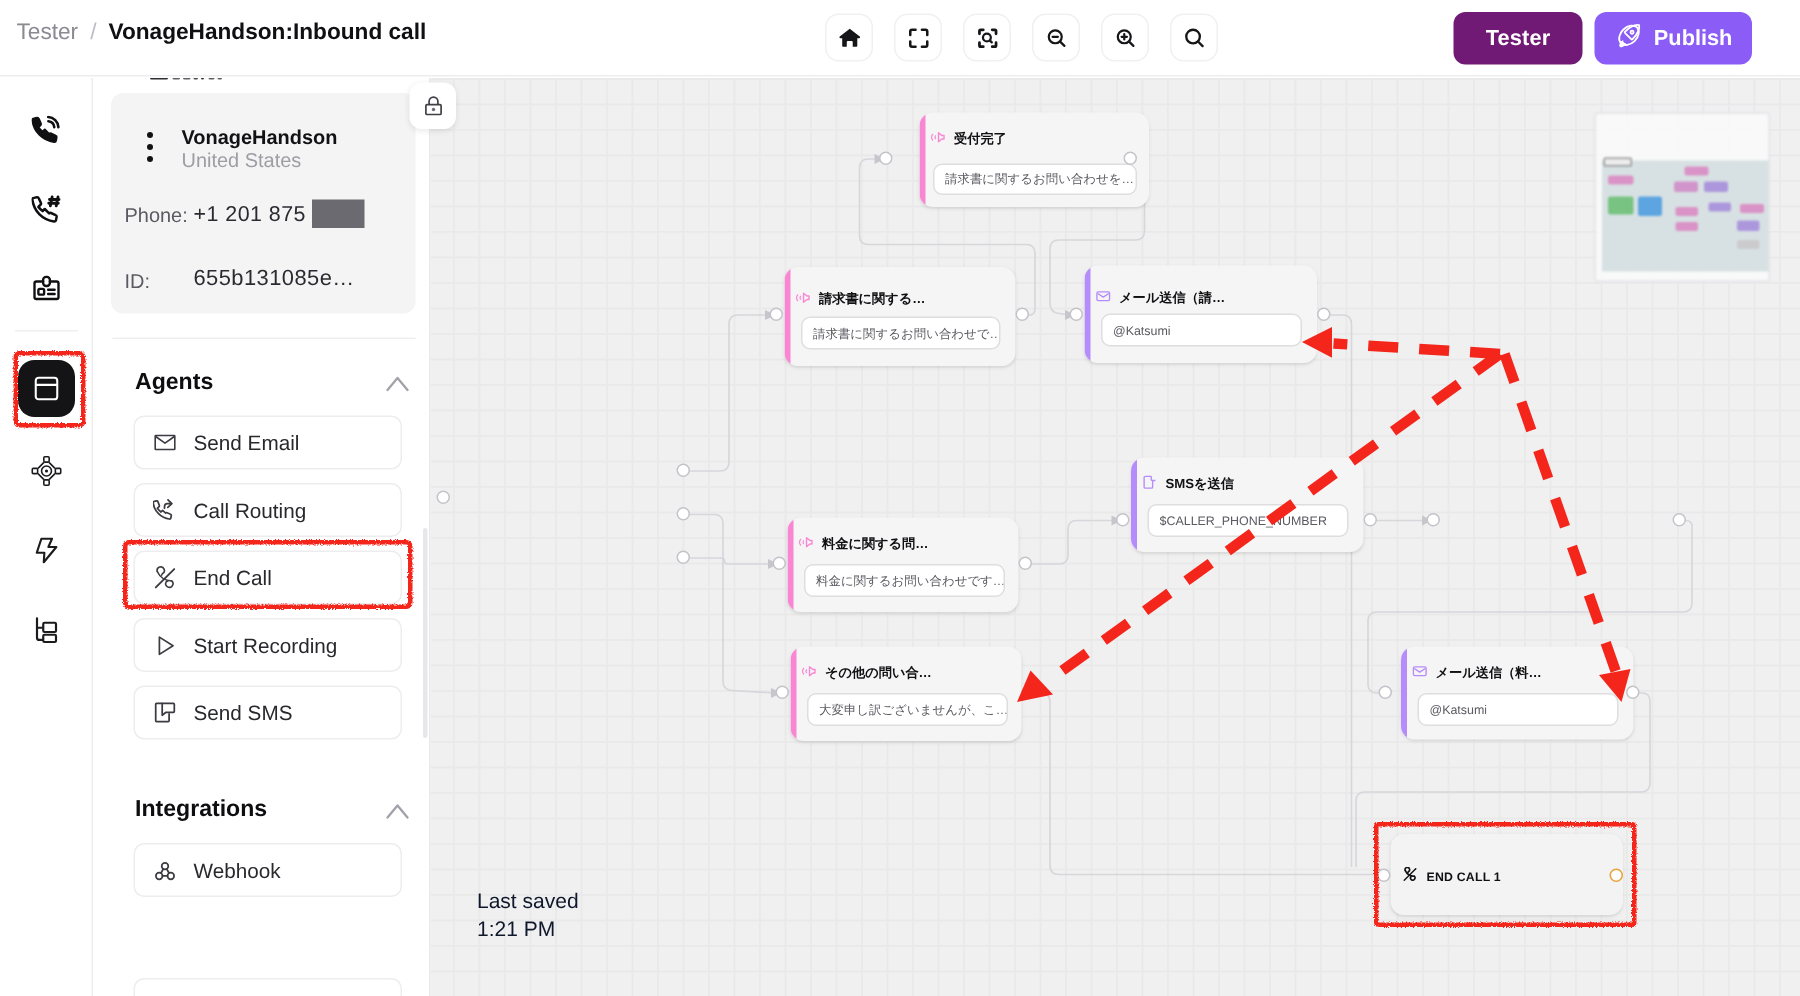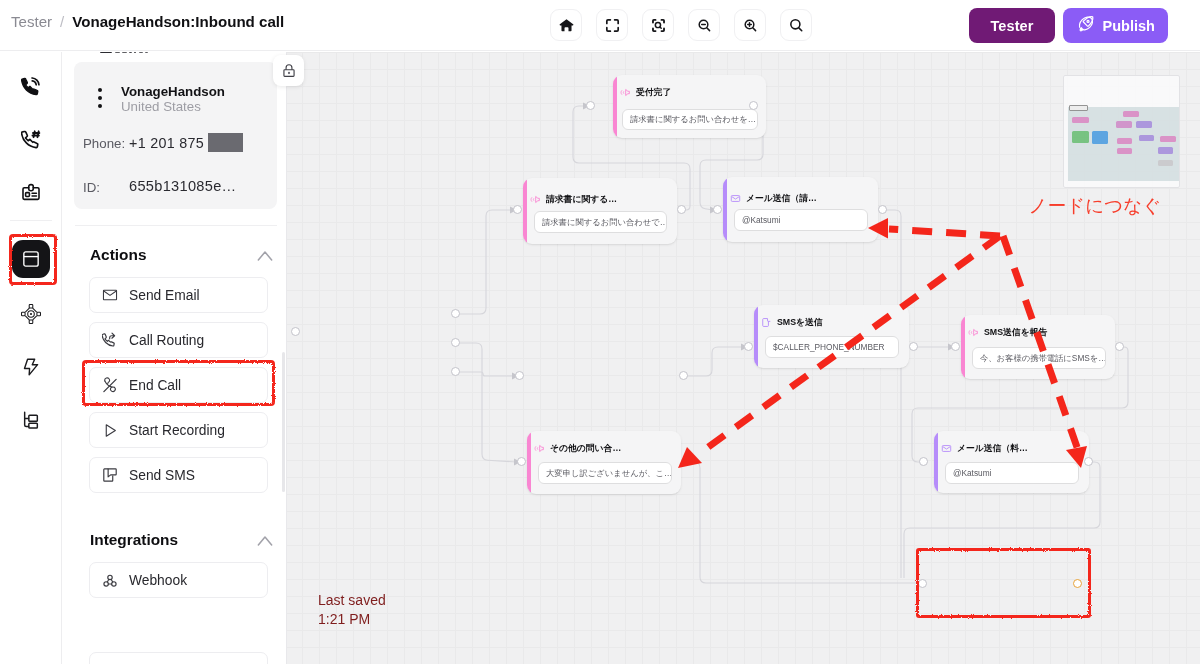--- a/index.html
+++ b/index.html
@@ -97,21 +97,21 @@
   .node .field { position:absolute; background:#fff; border:1px solid #dededf; border-radius:6px;
                  display:flex; align-items:center; }
   .node .field span { font-size:8.3px; color:#5a5a61; margin-left:7px; white-space:nowrap; overflow:hidden;
                     text-overflow:clip; }
 
   .port { position:absolute; width:9px; height:9px; border-radius:50%; background:#fff;
           border:1px solid #c3c3ca; z-index:16; }
 
   .edge { position:absolute; z-index:8; pointer-events:none; }
 
-  .lastsaved { position:absolute; left:318px; top:591px; font-size:14px; color:#7f1d1d;
+  .lastsaved { position:absolute; left:318px; top:591px; font-size:14px; color:#0f172a;
                line-height:19px; z-index:20; }
 
   .minimap { position:absolute; left:1063px; top:75px; width:117px; height:113px; background:#fafafb;
              border:1px solid #e2e2e5; border-radius:2px; z-index:20; overflow:hidden;
              filter:blur(.55px); opacity:.93; }
   .minimap .mview { position:absolute; left:4px; top:31px; width:115px; height:74px;
                     background:rgba(143,173,178,.34); }
   .minimap .mnode { position:absolute; border-radius:1.5px; }
   .minimap .mvp { position:absolute; left:5px; top:29px; width:19px; height:6px; background:#ededed;
                   border:1px solid #8e8e8e; border-radius:1px; }
@@ -265,21 +265,21 @@
       <div class="country">United States</div>
       <div class="plabel">Phone:</div>
       <div class="pval">+1 201 875</div>
       <div class="redact"></div>
       <div class="idlabel">ID:</div>
       <div class="idval">655b131085e…</div>
     </div>
 
     <div class="divider" style="top:173px"></div>
 
-    <div class="sect-title" style="top:194px">Actions</div>
+    <div class="sect-title" style="top:194px">Agents</div>
     <div class="chev" style="top:194px">
       <svg width="20" height="20" viewBox="0 0 24 24" fill="none" stroke="#a2a2aa" stroke-width="1.85" stroke-linecap="round" stroke-linejoin="round">
           <path d="m4 16.8 8-9.6 8 9.6"></path>
         </svg>
     </div>
 
     <div class="item" style="top:225px">
       <span class="ico">
           <svg width="16" height="16" viewBox="0 0 24 24" fill="none" stroke="#3b3b41" stroke-width="1.6" stroke-linejoin="round">
             <rect x="2.2" y="5" width="19.6" height="14" rx=".6"></rect>
@@ -423,20 +423,34 @@
             </svg></span>
         <span class="t">メール送信（請…</span>
       </div>
       <div class="field" style="left:11px;top:32px;width:134px;height:22px">
         <span>@Katsumi</span>
       </div>
     </div>
     <div class="port" style="left:425.5px;top:152.5px"></div>
     <div class="port" style="left:590.5px;top:152.5px"></div>
 
+    <div class="node" style="left:238px;top:293px;width:154px;height:63px">
+      <div class="bar" style="background:#f986d2"></div>
+      <div class="hdr" style="top:9px">
+        <span><svg width="11" height="11" viewBox="0 0 24 24" fill="none" stroke="#f986d2" stroke-width="2" stroke-linejoin="round">
+              <path d="M20.4 9.4h-3.2L12.4 5.4v13.2l4.8-4h3.2V9.4Z"></path>
+              <path d="M8.6 9.4c-.8.6-1.3 1.6-1.3 2.6s.5 2 1.3 2.6" stroke-width="1.8"></path>
+              <path d="M4.4 7.2C3 8.4 2.2 10.1 2.2 12s.8 3.6 2.2 4.8" stroke-width="1.8"></path>
+            </svg></span>
+        <span class="t">料金に関する問…</span>
+      </div>
+      <div class="field" style="left:11px;top:31px;width:134px;height:22px">
+        <span>料金に関するお問い合わせです…</span>
+      </div>
+    </div>
     <div class="port" style="left:227.5px;top:318.5px"></div>
     <div class="port" style="left:391.5px;top:318.5px"></div>
 
     <div class="node" style="left:240px;top:379px;width:154px;height:63px">
       <div class="bar" style="background:#f986d2"></div>
       <div class="hdr" style="top:9px">
         <span><svg width="11" height="11" viewBox="0 0 24 24" fill="none" stroke="#f986d2" stroke-width="2" stroke-linejoin="round">
               <path d="M20.4 9.4h-3.2L12.4 5.4v13.2l4.8-4h3.2V9.4Z"></path>
               <path d="M8.6 9.4c-.8.6-1.3 1.6-1.3 2.6s.5 2 1.3 2.6" stroke-width="1.8"></path>
               <path d="M4.4 7.2C3 8.4 2.2 10.1 2.2 12s.8 3.6 2.2 4.8" stroke-width="1.8"></path>
@@ -459,53 +473,50 @@
             </svg></span>
         <span class="t">SMSを送信</span>
       </div>
       <div class="field" style="left:11px;top:31px;width:134px;height:22px">
         <span>$CALLER_PHONE_NUMBER</span>
       </div>
     </div>
     <div class="port" style="left:456.5px;top:289.5px"></div>
     <div class="port" style="left:621.5px;top:289.5px"></div>
 
-    <div class="node" style="left:674px;top:263px;width:154px;height:64px">
-      <div class="bar" style="background:#f986d2"></div>
-      <div class="hdr" style="top:9px">
-        <span><svg width="11" height="11" viewBox="0 0 24 24" fill="none" stroke="#f986d2" stroke-width="2" stroke-linejoin="round">
-              <path d="M20.4 9.4h-3.2L12.4 5.4v13.2l4.8-4h3.2V9.4Z"></path>
-              <path d="M8.6 9.4c-.8.6-1.3 1.6-1.3 2.6s.5 2 1.3 2.6" stroke-width="1.8"></path>
-              <path d="M4.4 7.2C3 8.4 2.2 10.1 2.2 12s.8 3.6 2.2 4.8" stroke-width="1.8"></path>
-            </svg></span>
-        <span class="t">SMS送信を報告</span>
-      </div>
-      <div class="field" style="left:11px;top:32px;width:134px;height:22px">
-        <span>今、お客様の携帯電話にSMSを…</span>
-      </div>
-    </div>
     <div class="port" style="left:663.5px;top:289.5px"></div>
     <div class="port" style="left:827.5px;top:289.5px"></div>
 
     <div class="node" style="left:647px;top:379px;width:155px;height:62px">
       <div class="bar" style="background:#b68cfa"></div>
       <div class="hdr" style="top:9px">
         <span><svg width="11" height="11" viewBox="0 0 24 24" fill="none" stroke="#b68cfa" stroke-width="2" stroke-linejoin="round">
               <rect x="2.8" y="5.6" width="18.4" height="12.8" rx="2"></rect>
               <path d="m4 8 8 5.2L20 8"></path>
             </svg></span>
         <span class="t">メール送信（料…</span>
       </div>
       <div class="field" style="left:11px;top:31px;width:134px;height:22px">
         <span>@Katsumi</span>
       </div>
     </div>
     <div class="port" style="left:631.5px;top:404.5px"></div>
     <div class="port" style="left:796.5px;top:404.5px"></div>
 
+    <div class="node endcall" style="left:640px;top:504px;width:155px;height:54px;background:#f3f3f4">
+      <div class="hdr" style="top:19px;left:8px;gap:6px">
+        <span><svg width="10" height="10" viewBox="0 0 24 24" fill="none" stroke="#131316" stroke-width="2.6" stroke-linecap="round" stroke-linejoin="round">
+              <path d="M8.6 8.9 9.3 7.5a3.6 3.6 0 1 0-5-2.2"></path>
+              <path d="M4.3 5.3a15.8 15.8 0 0 0 14.4 9.4"></path>
+              <path d="M14.7 14.8 13.3 15.5a3.6 3.6 0 1 0 5.4-.8"></path>
+              <path d="M2.8 21.2 21.2 2.8" stroke-width="2.4"></path>
+            </svg></span>
+        <span class="t" style="font-size:8.2px;letter-spacing:.15px">END CALL 1</span>
+      </div>
+    </div>
     <div class="port" style="left:630.5px;top:526.5px"></div>
     <div class="port" style="left:785.5px;top:526.5px;border-color:#e8a33a;border-width:1.8px"></div>
   </div>
 
   <div class="lock">
     <svg width="16" height="16" viewBox="0 0 24 24" fill="none" stroke="#3f3f46" stroke-width="1.7" stroke-linejoin="round">
       <rect x="4.4" y="10.2" width="15.2" height="9.8" rx="1.1"></rect>
       <path d="M7.6 10.2V7a4.4 4.4 0 0 1 8.8 0v3.2"></path>
       <circle cx="12" cy="15" r="1.7" fill="#6b6b73" stroke="none"></circle>
     </svg>
@@ -541,14 +552,13 @@
       <path d="M1000 236 L889 229"></path>
       <path d="M1000 236 L700 453"></path>
       <path d="M1003 236 L1078 450"></path>
     </g>
     <polygon points="868,228 888,218 888,238.5" fill="#f4261b"></polygon>
     <polygon points="678,468 687,447 702,463" fill="#f4261b"></polygon>
     <polygon points="1081,468 1066,450 1087,446" fill="#f4261b"></polygon>
   </svg>
 
   <div class="annot" style="left:1007px;top:191px;text-align:center;width:176px">
-    <div>ノードにつなぐ</div>
   </div>
 
 </body></html>

